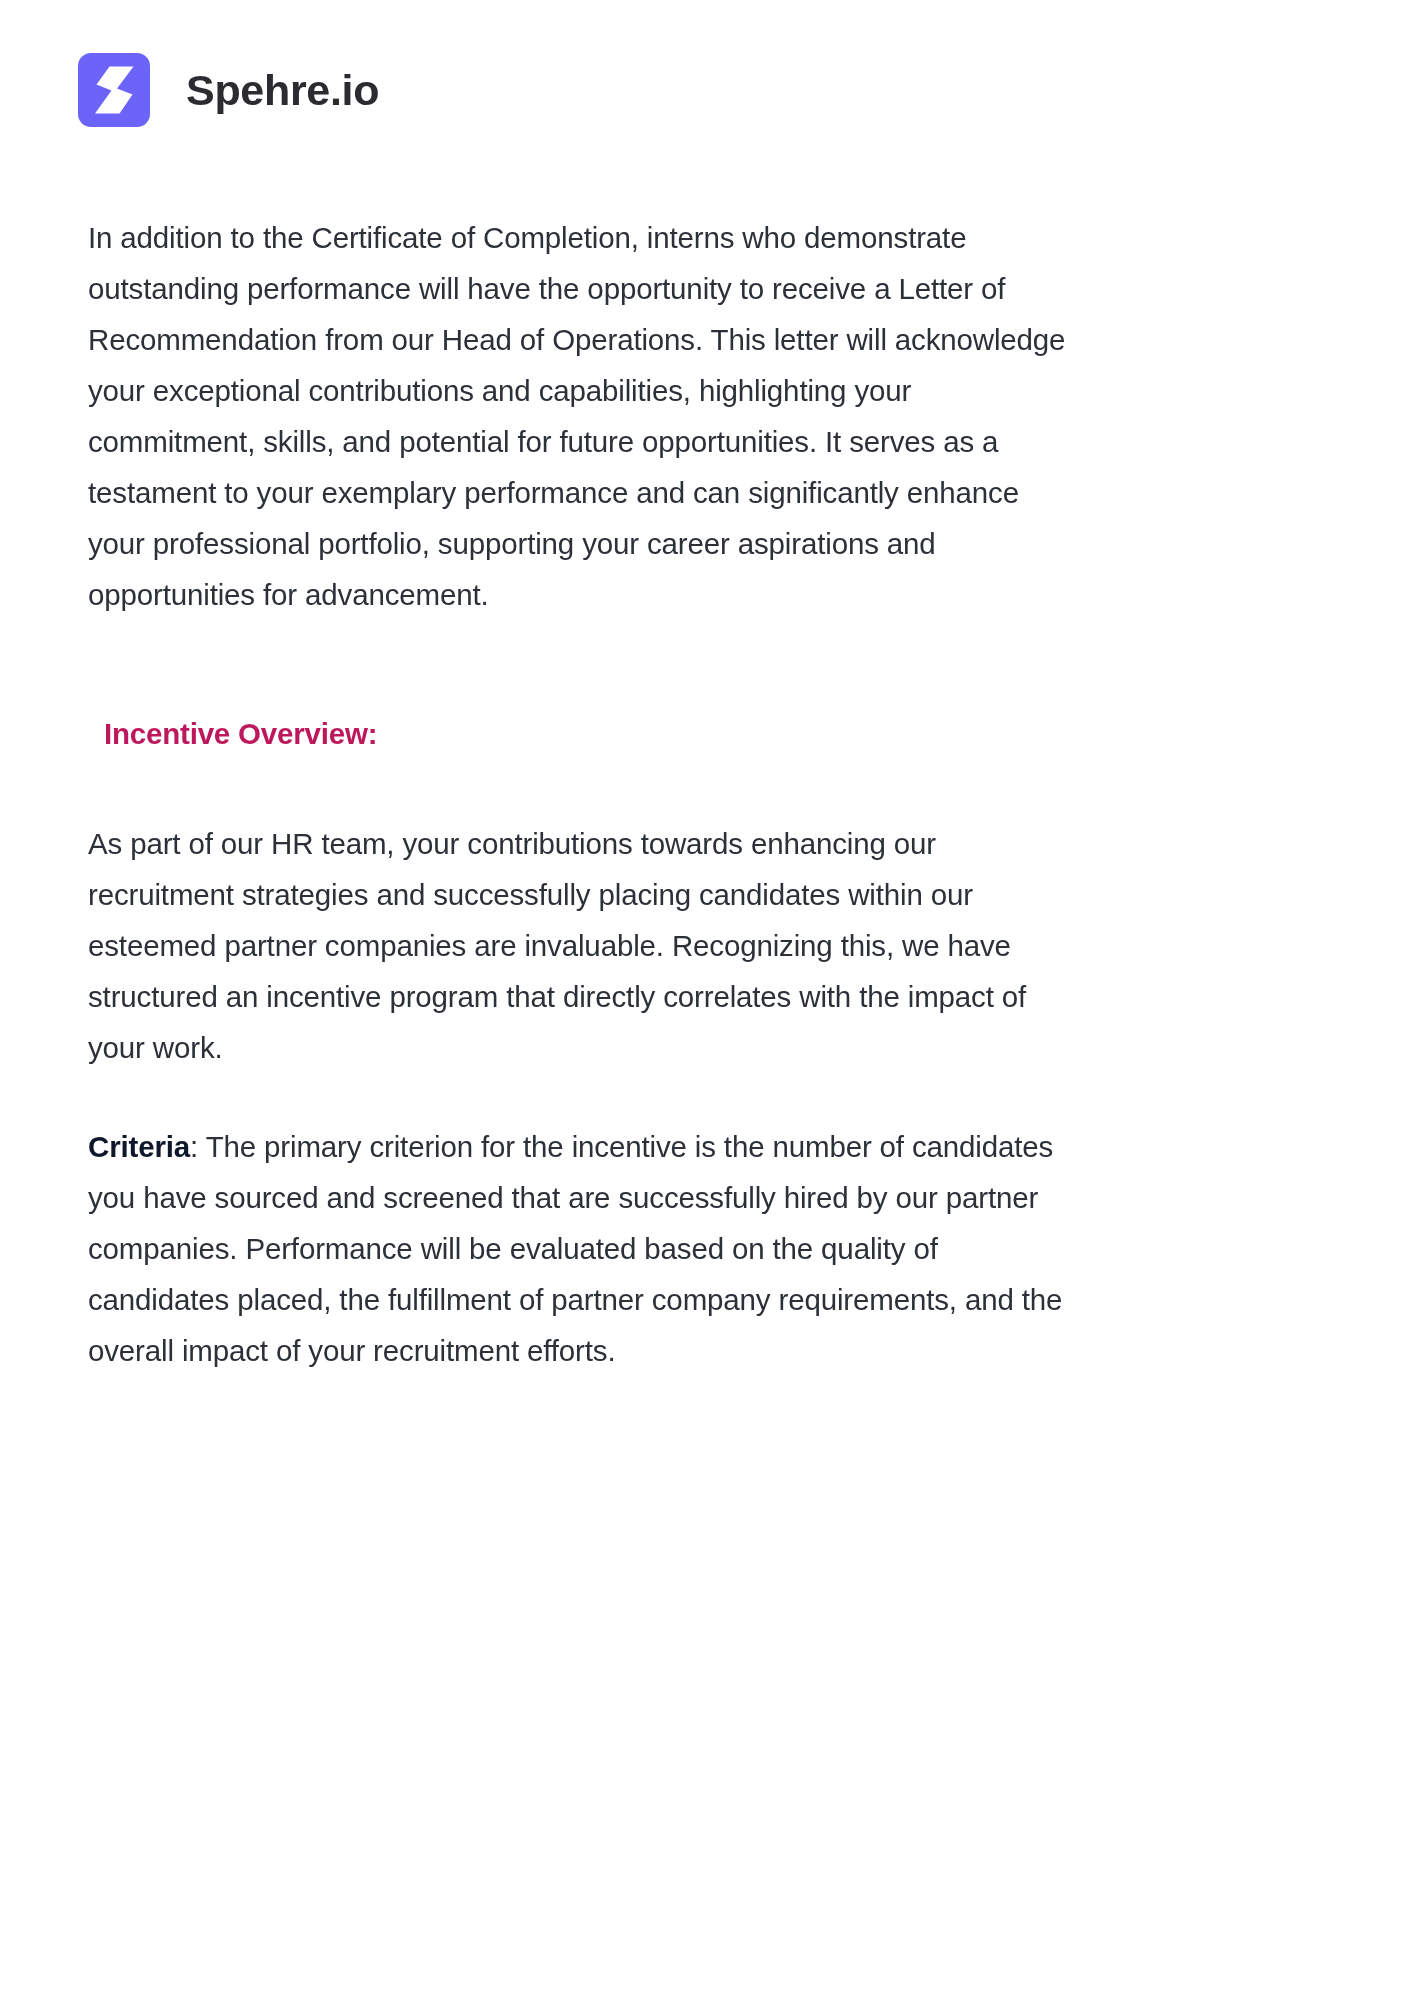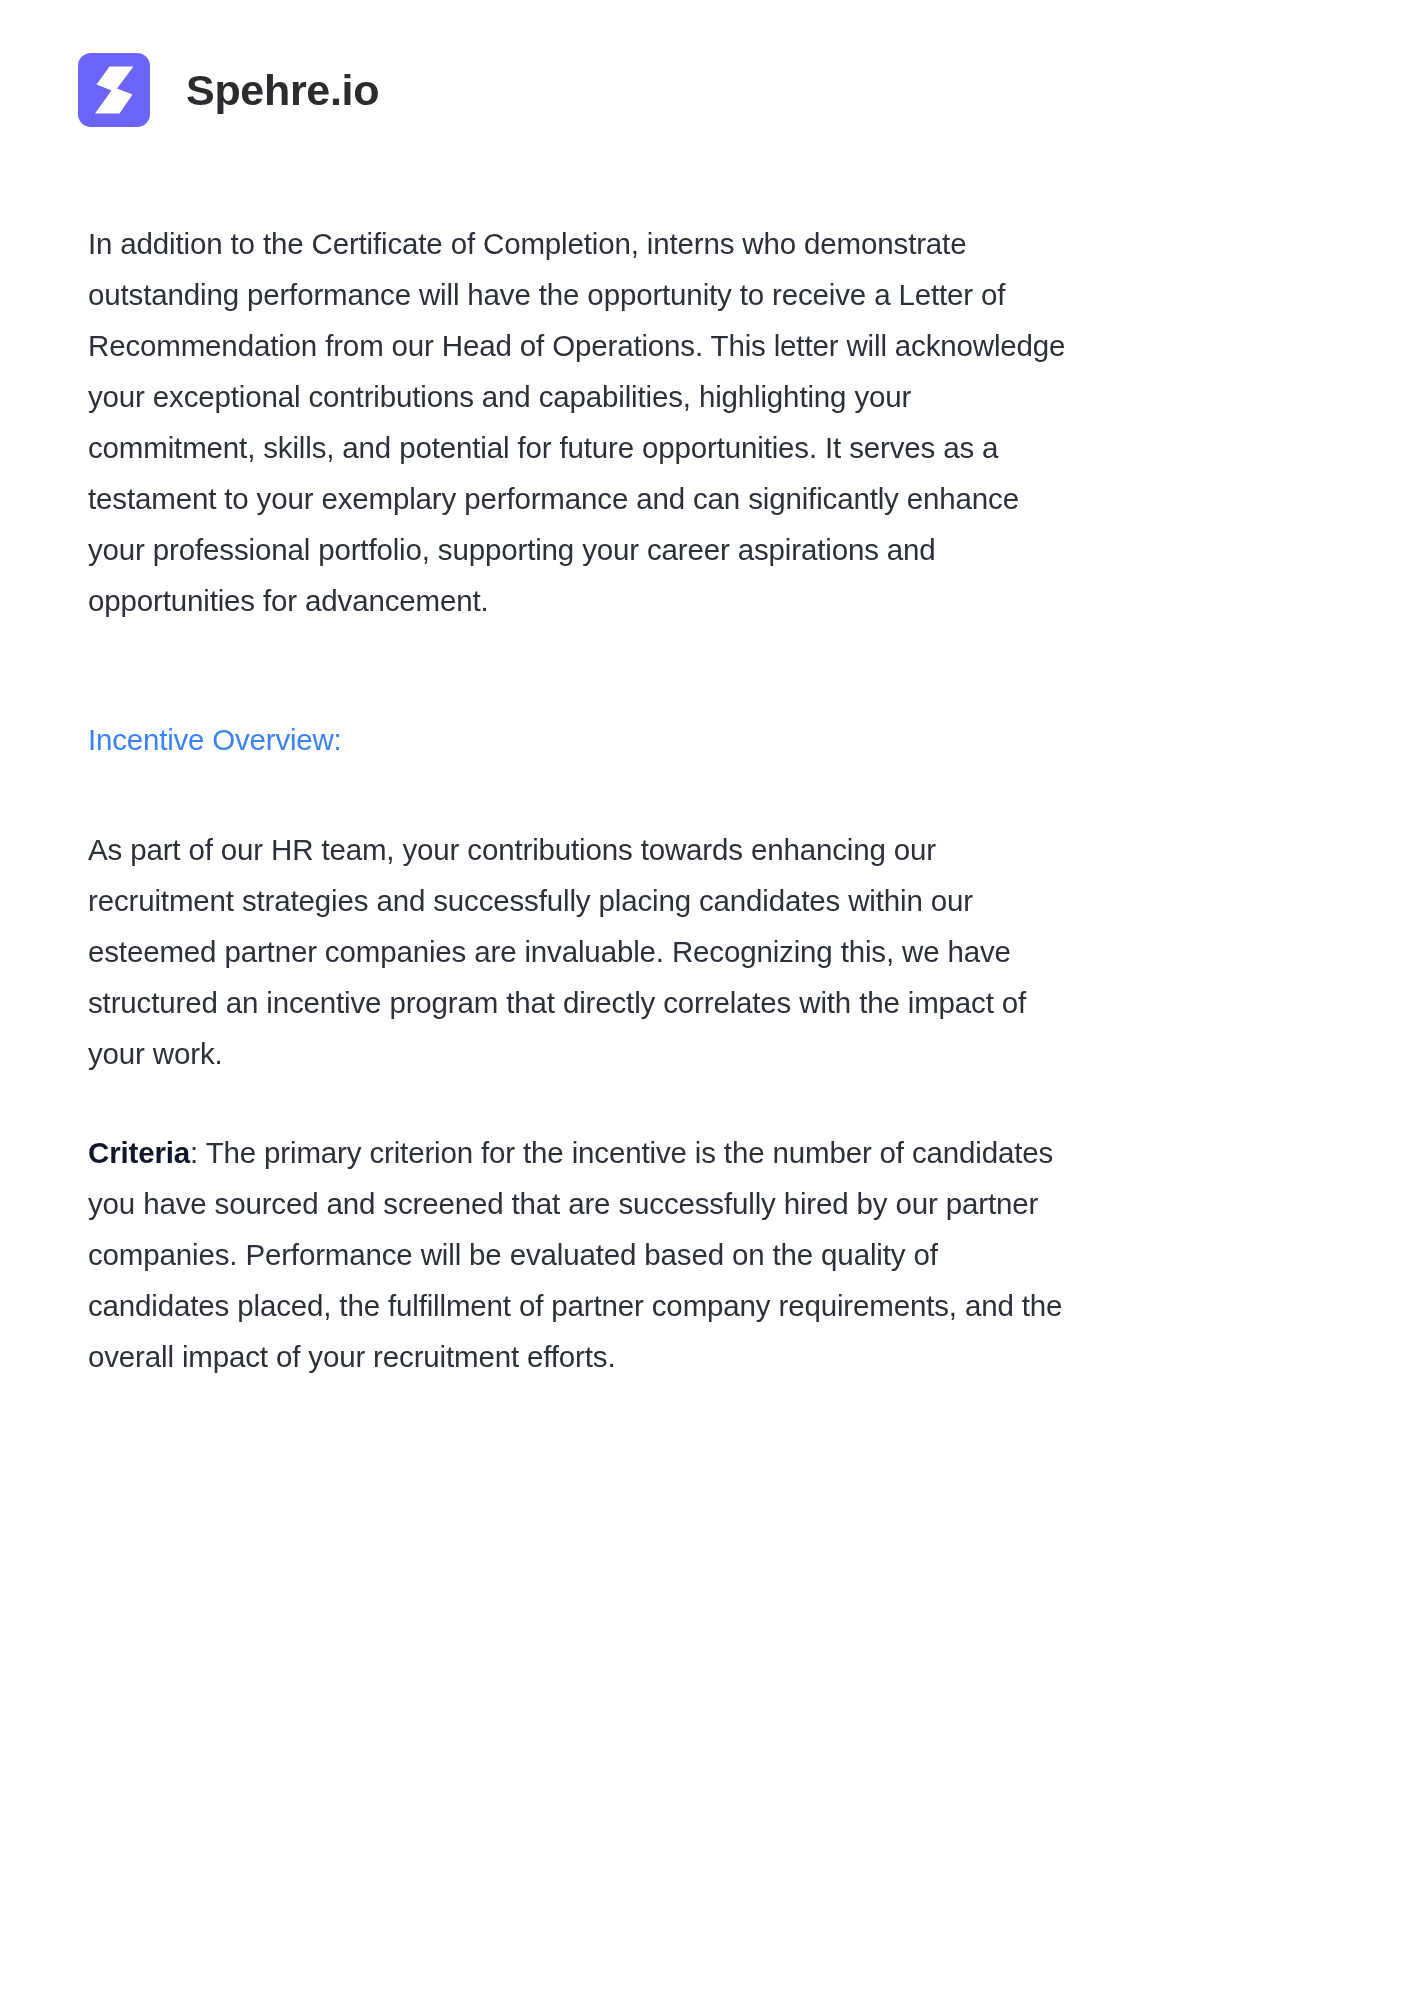--- a/index.html
+++ b/index.html
@@ -52,21 +52,21 @@
     letter-spacing: -0.3px;
     color: #2b2b30;
     line-height: 1;
     white-space: nowrap;
   }
 
   
   .doc {
     position: absolute;
     left: 88px;
-    top: 218px;
+    top: 212px;
     width: 980px;
   }
 
   .para {
     font-family: "Liberation Sans", sans-serif;
     font-size: 29.5px;
     line-height: 51px;
     color: #2b3039;
     letter-spacing: -0.15px;
     margin: 0;
@@ -74,24 +74,24 @@
   }
 
   .para.spaced-after {
     margin-bottom: 88px;
   }
 
   .section-heading {
     font-family: "Liberation Sans", sans-serif;
     font-size: 29.5px;
     line-height: 51px;
-    font-weight: 400;
-    color: #3b82f6;
+    font-weight: 700;
+    color: #be185d;
     letter-spacing: -0.2px;
-    margin: 0 0 59px 0;
+    margin: 0 0 59px 16px;
   }
 
   .para + .para {
     margin-top: 48px;
   }
 
   .lead-bold {
     font-weight: 700;
     color: #0f172a;
     text-align: right;

